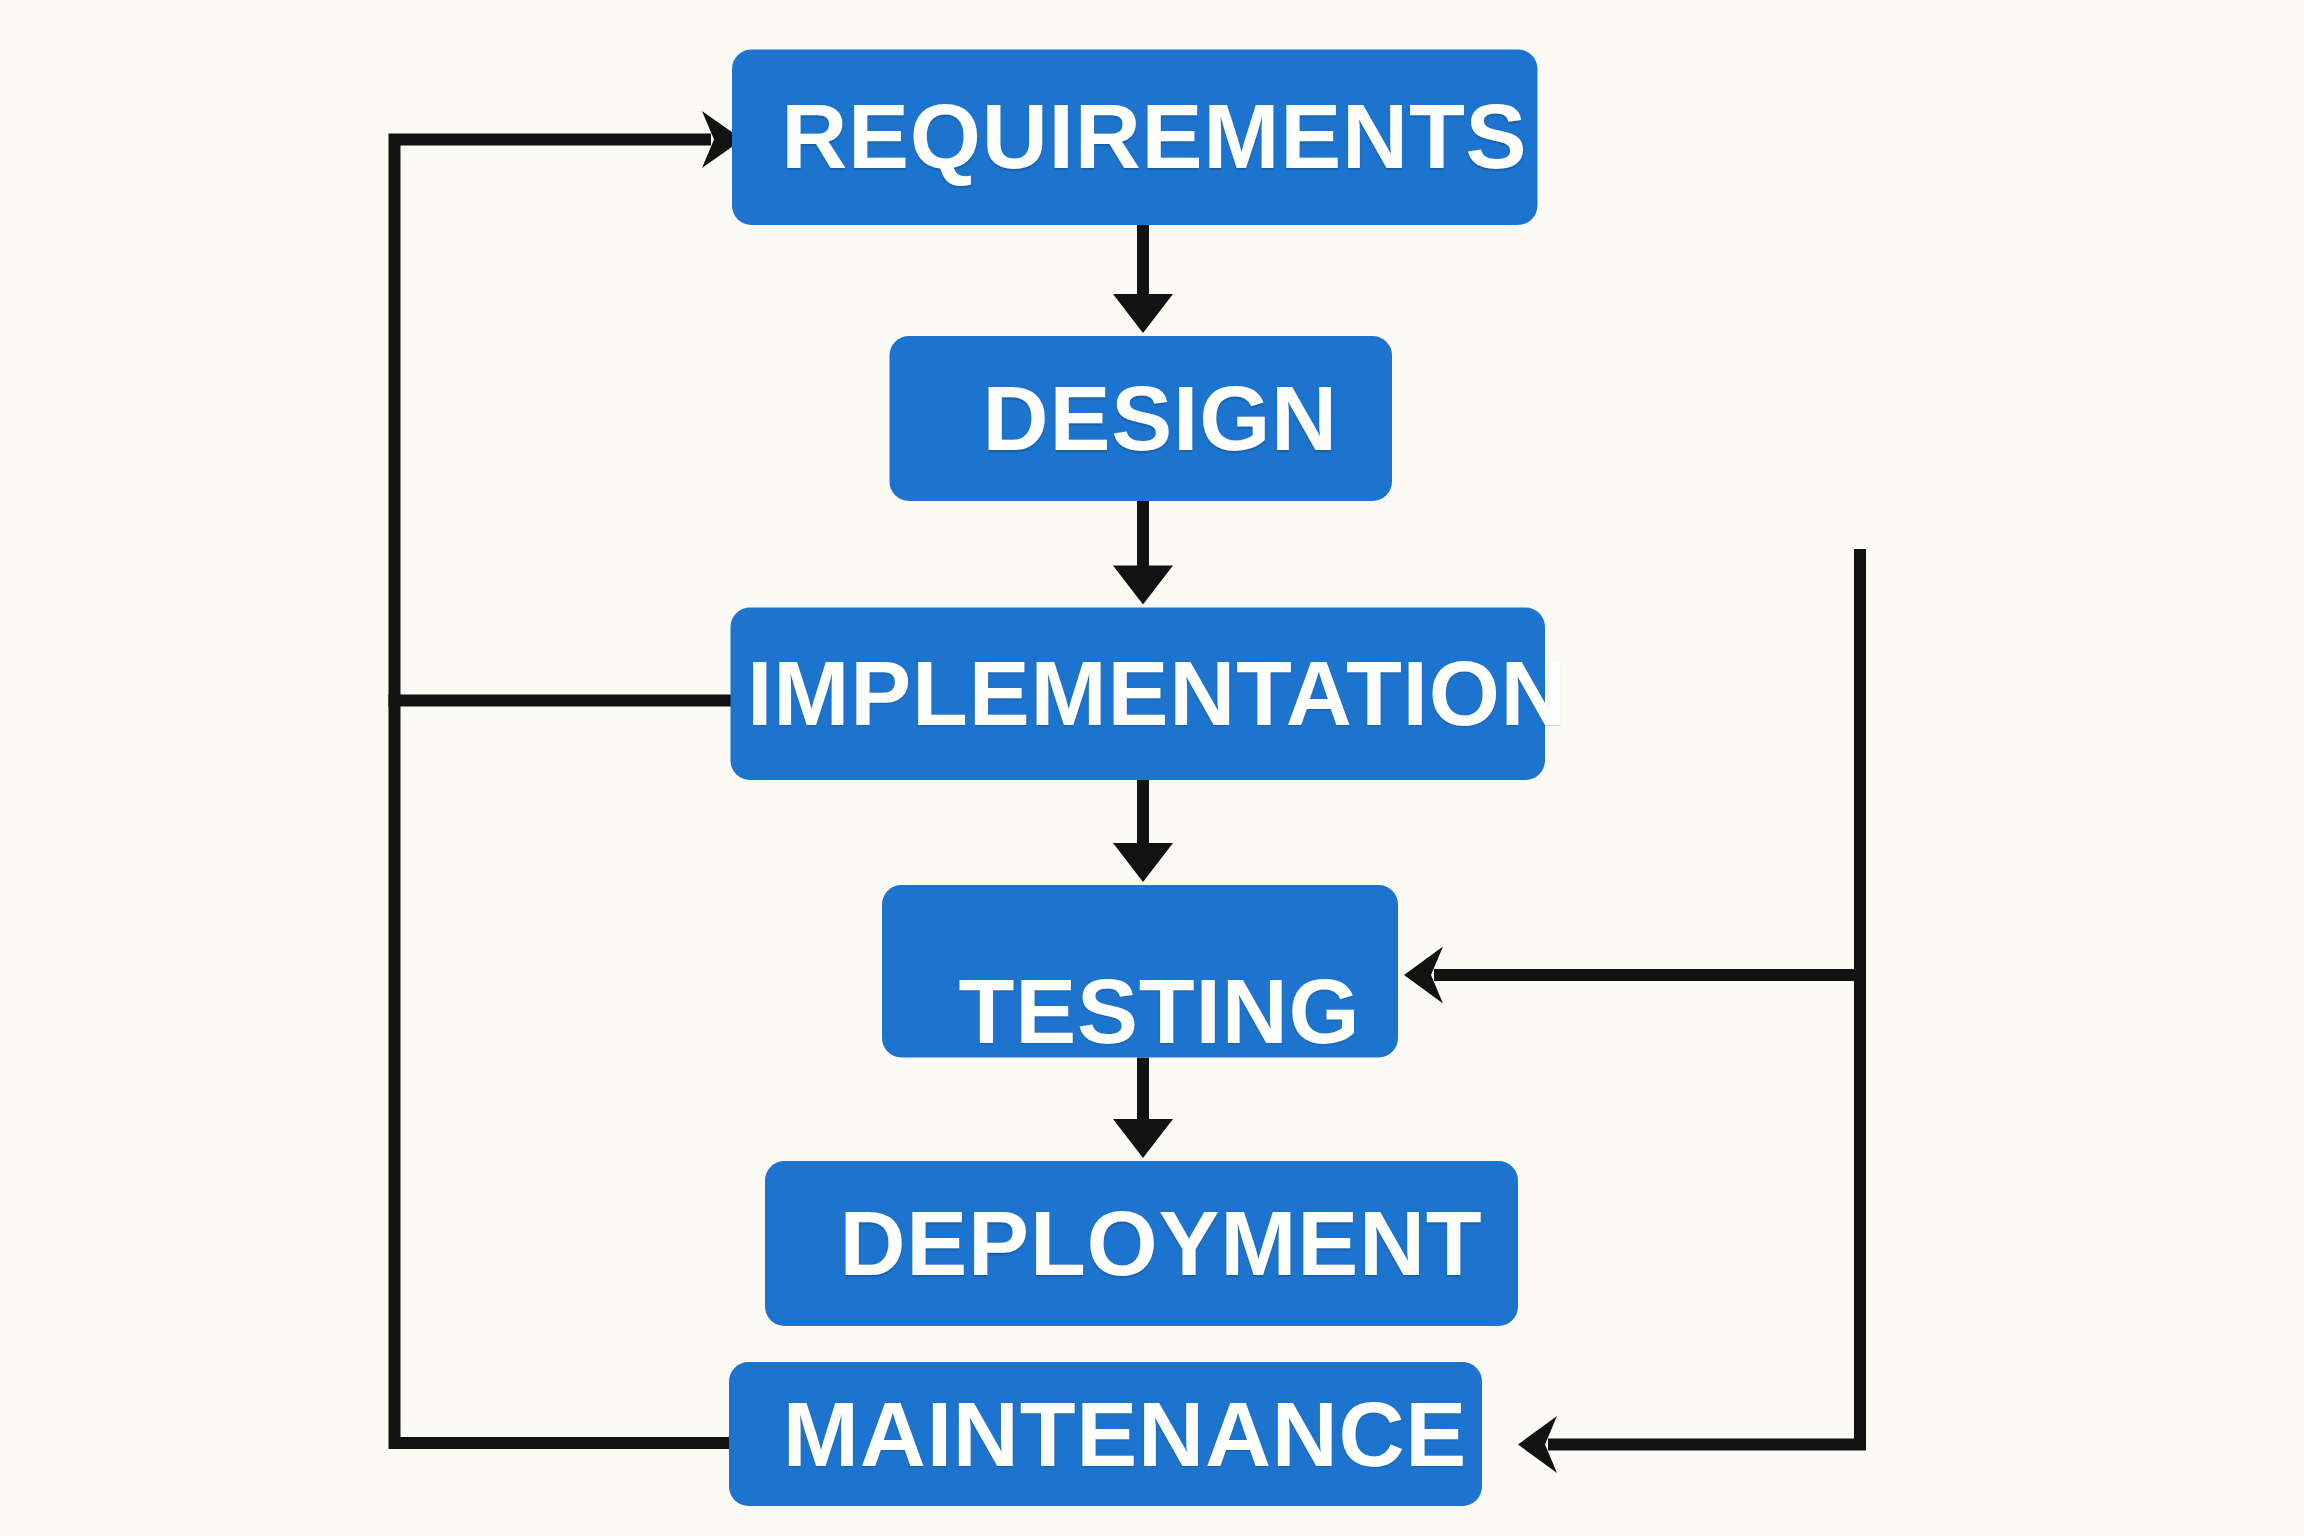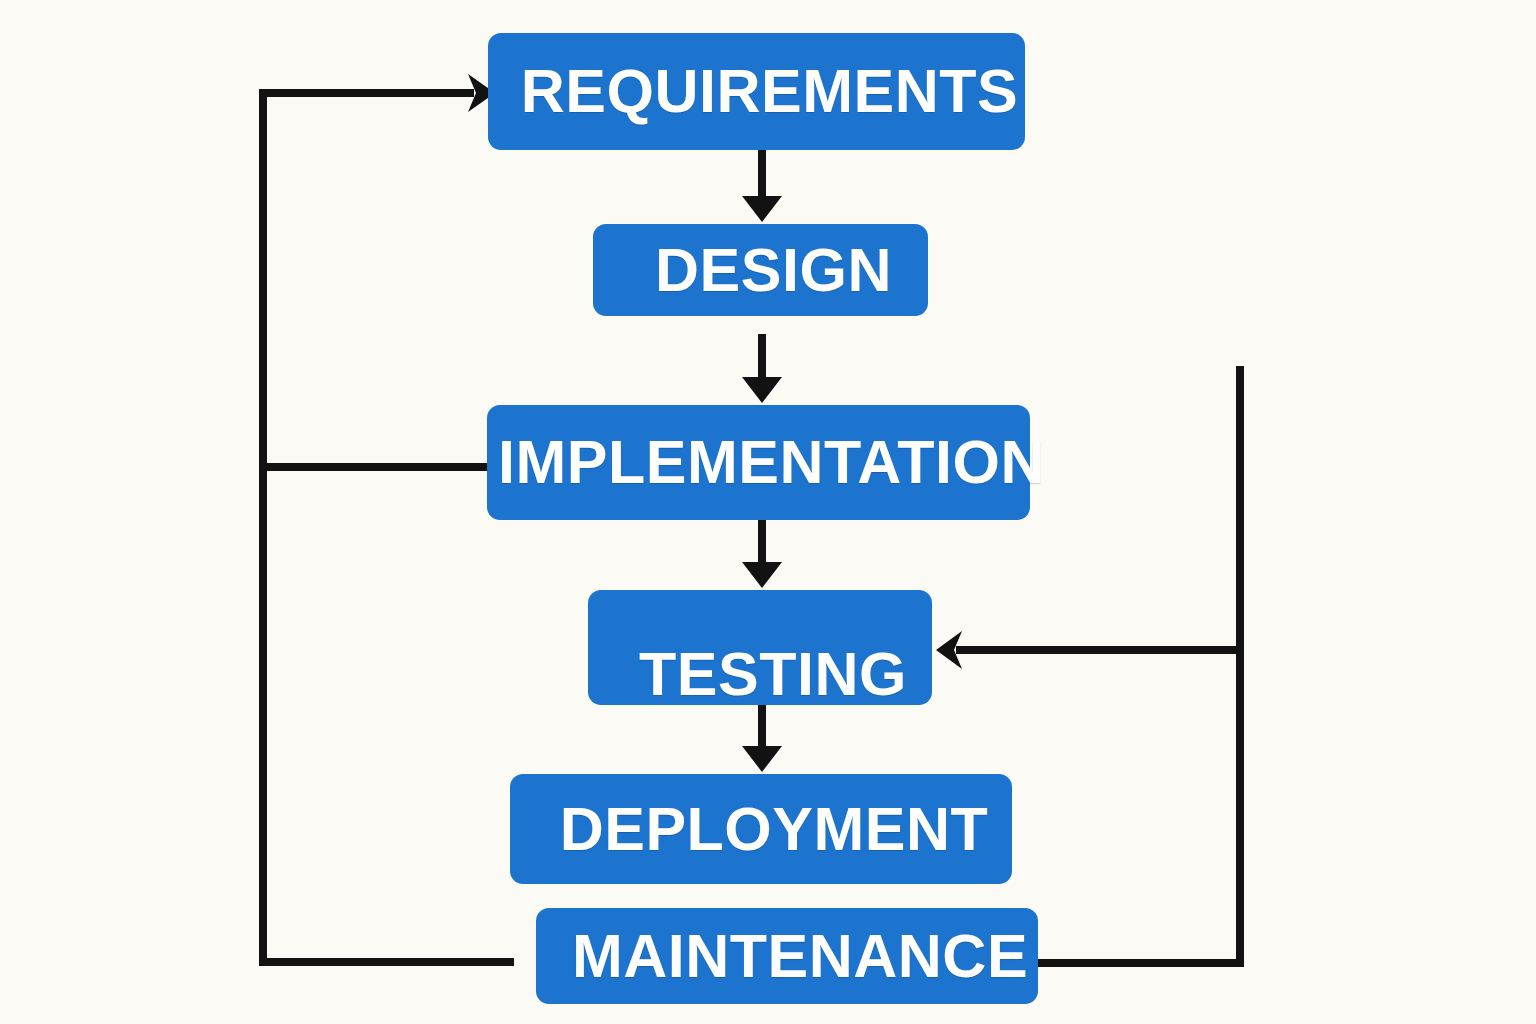--- a/index.html
+++ b/index.html
@@ -39,25 +39,25 @@
   }
   .node-label {
     color: #fdfdfb;
     font-weight: bold;
     letter-spacing: 0.5px;
     line-height: 1;
     white-space: nowrap;
     text-shadow: 0 1px 1px rgba(0,0,0,0.18);
   }
   #node-requirements  { left:488px; top:33px;  width:537px; height:117px; }
-  #node-design        { left:593px; top:224px; width:335px; height:92px; }
+  #node-design        { left:593px; top:224px; width:335px; height:110px; }
   #node-implementation{ left:487px; top:405px; width:543px; height:115px;align-items:center; }
   #node-testing       { left:588px; top:590px; width:344px; height:115px;align-items:flex-end; }
   #node-deployment    { left:510px; top:774px; width:502px; height:110px; }
-  #node-maintenance   { left:536px; top:908px; width:502px; height:96px; }
+  #node-maintenance   { left:486px; top:908px; width:502px; height:96px; }
 
   #node-requirements  .node-label { font-size: 61px; }
   #node-design        .node-label { font-size: 61px; }
   #node-implementation .node-label{ font-size: 61px; }
   #node-testing       .node-label { font-size: 61px; }
   #node-deployment    .node-label { font-size: 61px; text-align: center; }
   #node-maintenance   .node-label { font-size: 61px; }
 </style>
 </head>
 <body>

